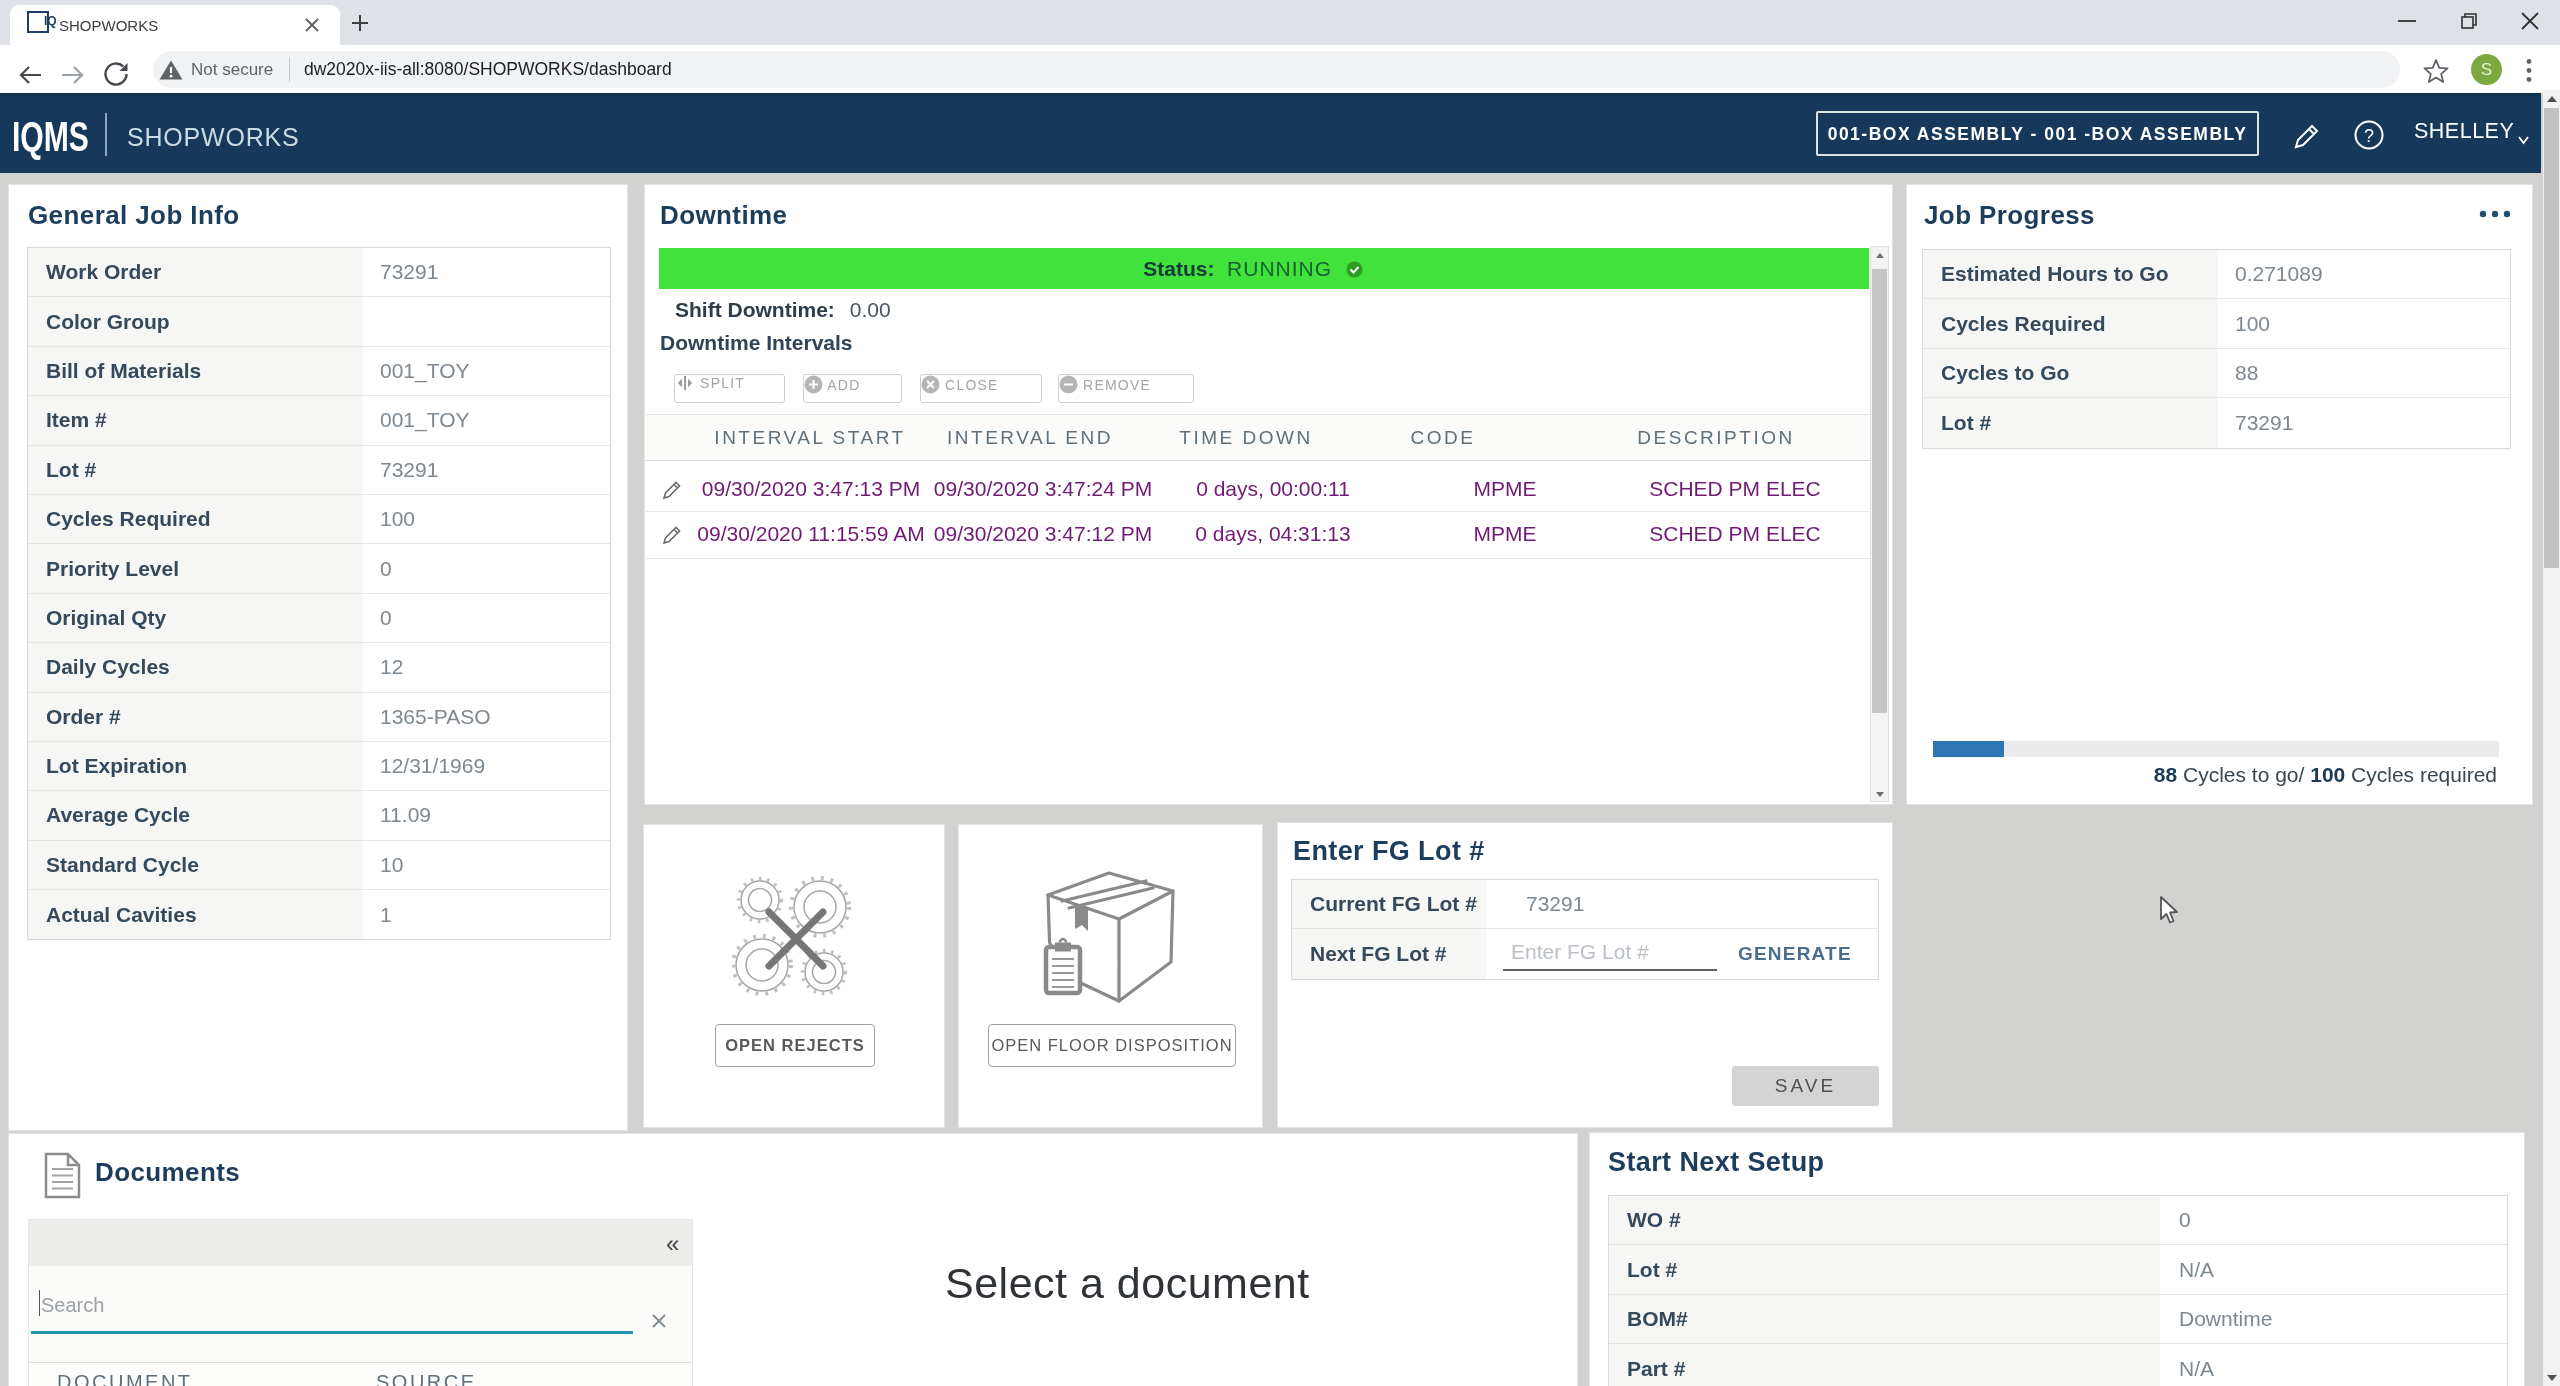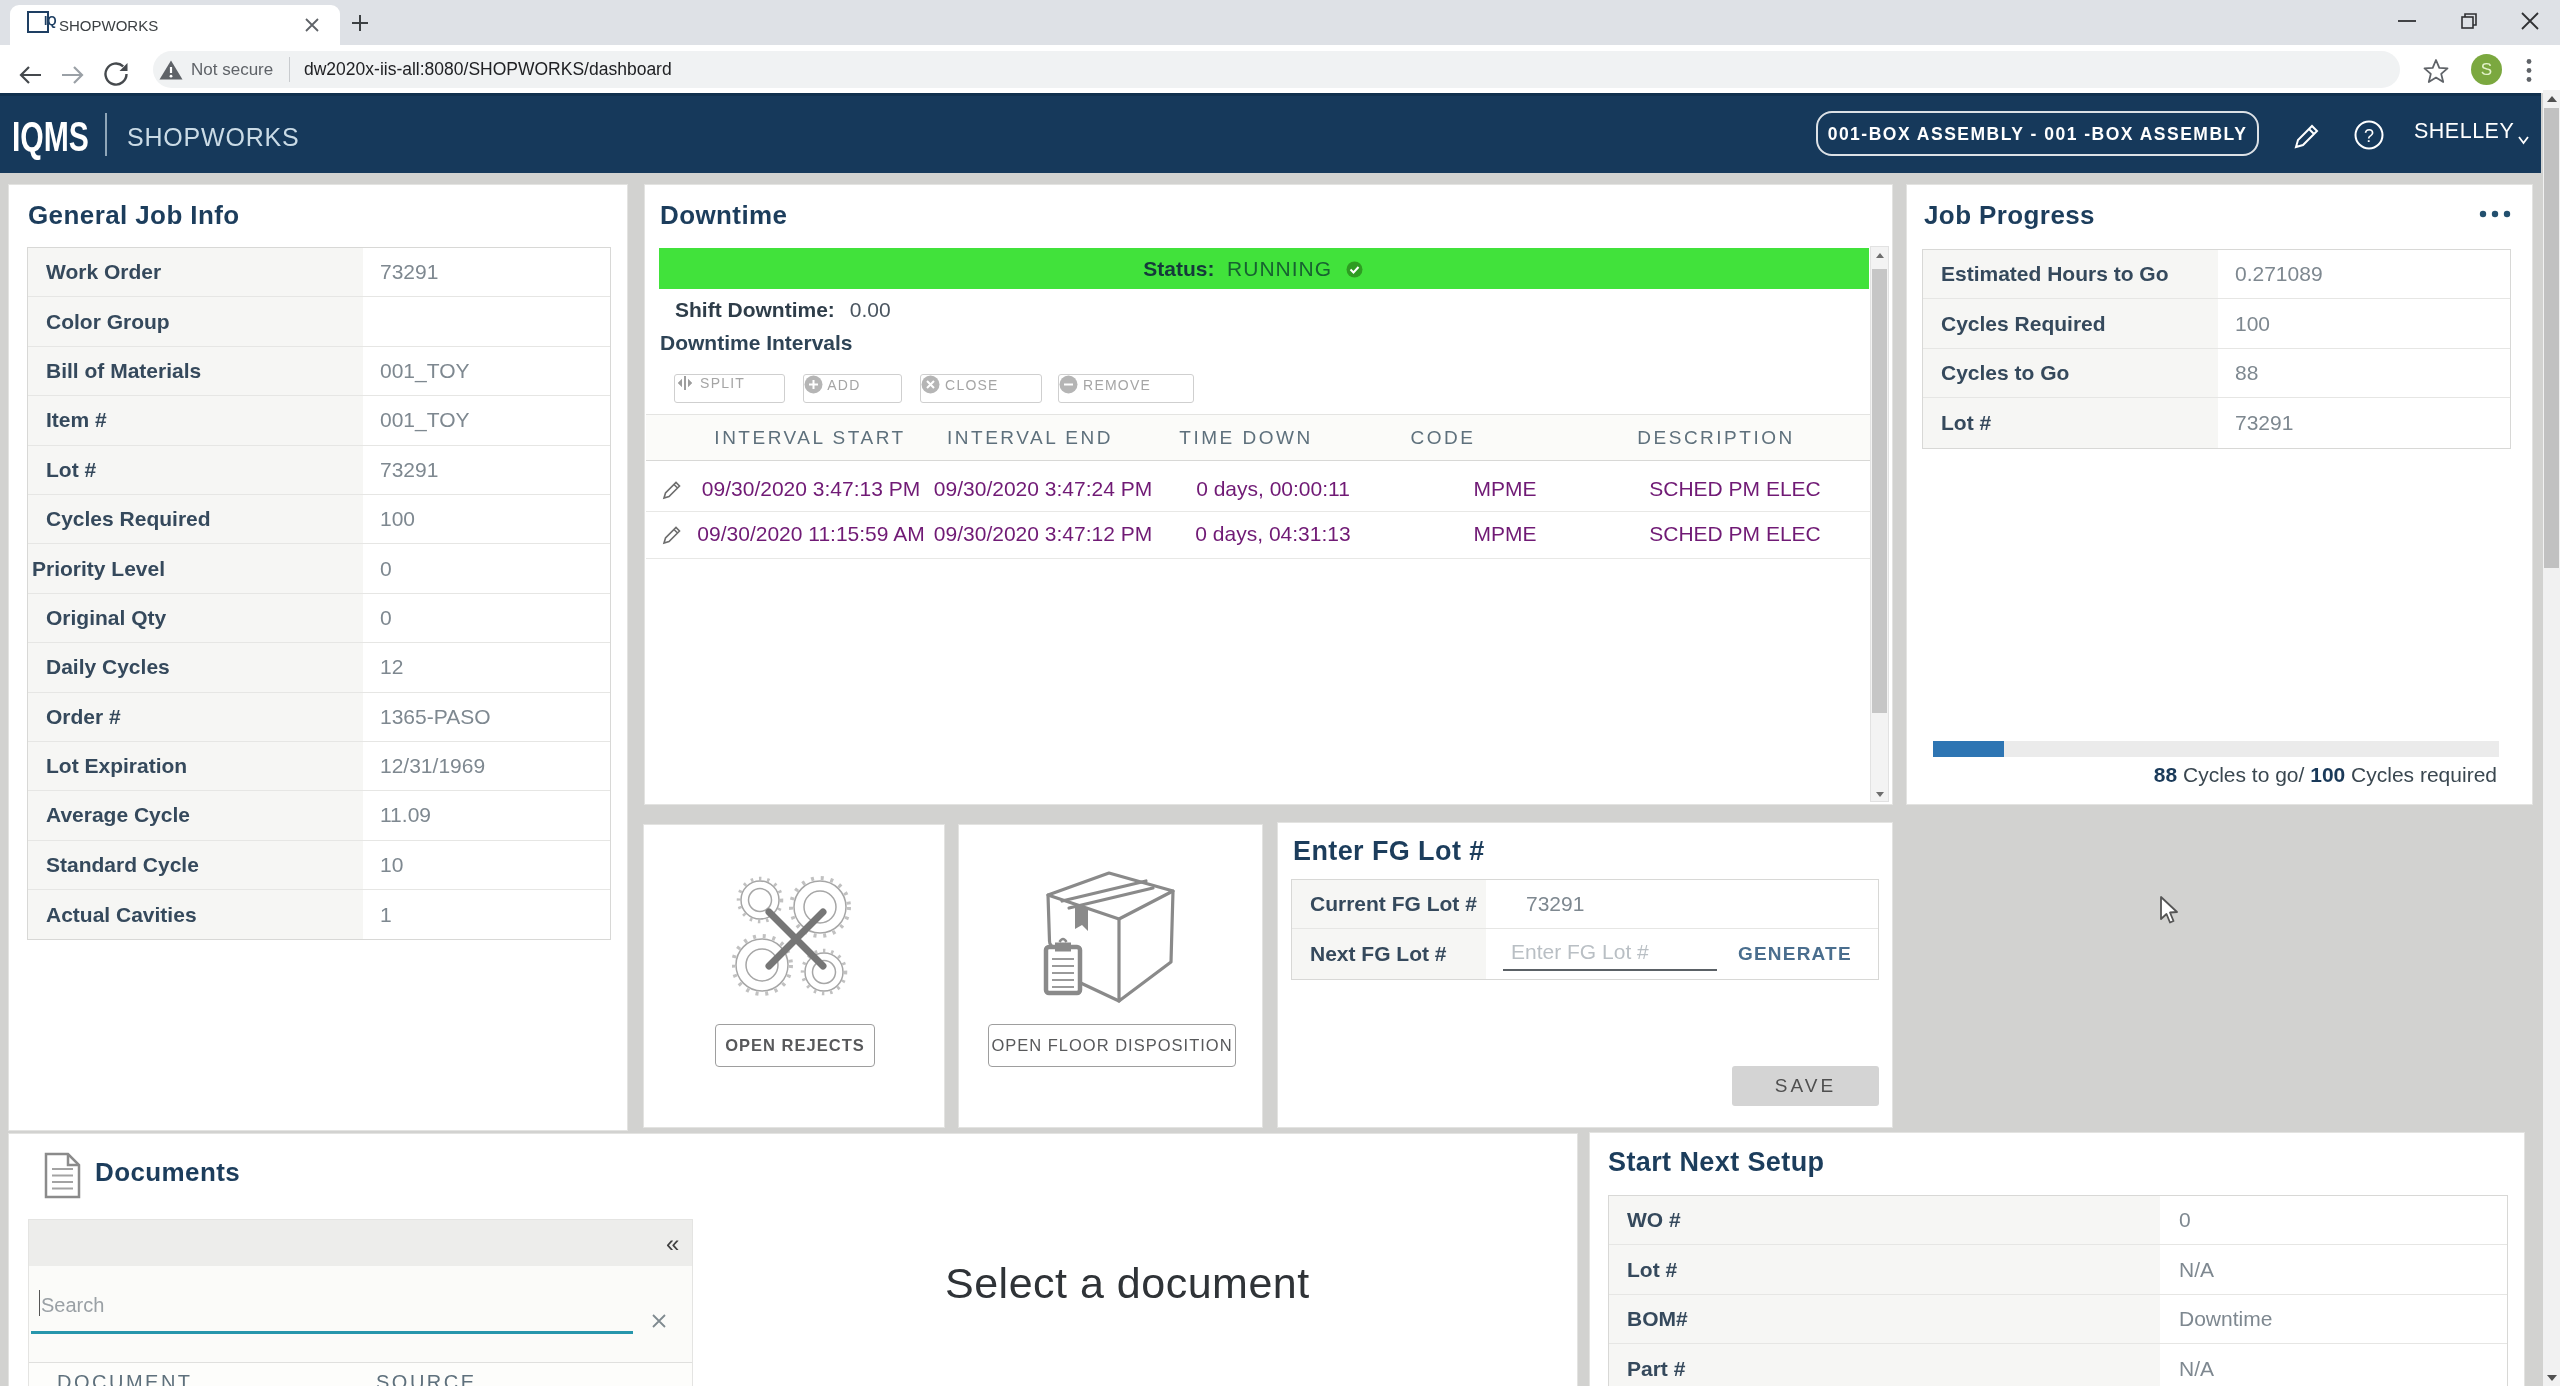--- a/index.html
+++ b/index.html
@@ -15,21 +15,21 @@
 #wincontrols { position:absolute; right:0; top:0; width:170px; height:45px; }
 #toolbar { position:absolute; left:0; top:45px; width:2560px; height:48px; background:#FFFFFF; }
 #omnibox { position:absolute; left:153px; top:6px; width:2247px; height:37px; background:#F0F2F3; border-radius:19px; }
 #urltext { position:absolute; left:151px; top:8px; font-size:17.5px; color:#202124; }
 #notsecure { position:absolute; left:38px; top:9px; font-size:17px; color:#5F6368; }
 
 #appheader { position:absolute; left:0; top:93px; width:2541px; height:80px; background:#16395B; border-top:3px solid #10304E; }
 #iqms { position:absolute; left:12px; top:16px; font-size:43px; font-weight:bold; color:#FFFFFF; transform:scaleX(0.70); transform-origin:0 0; letter-spacing:0px; }
 #hdrdiv { position:absolute; left:105px; top:17px; width:2px; height:43px; background:#8FA6B8; }
 #shopworks { position:absolute; left:127px; top:27px; font-size:25px; color:#CADBE6; letter-spacing:0.8px; }
-#machinebox { position:absolute; left:1816px; top:15px; width:443px; height:45px; border:2px solid rgba(255,255,255,0.85); border-radius:16px; color:#FFFFFF; font-size:17.5px; font-weight:bold; letter-spacing:1.5px; text-align:center; line-height:42px; }
+#machinebox { position:absolute; left:1816px; top:15px; width:443px; height:45px; border:2px solid rgba(255,255,255,0.85); border-radius:2px; color:#FFFFFF; font-size:17.5px; font-weight:bold; letter-spacing:1.5px; text-align:center; line-height:42px; }
 #shelley { position:absolute; left:2414px; top:23px; font-size:21.5px; color:#FFFFFF; letter-spacing:0.5px; }
 
 #mainscroll { position:absolute; left:2543px; top:90px; width:17px; height:1296px; background:#F1F1F1; }
 #mainthumb { position:absolute; left:1px; top:18px; width:15px; height:460px; background:#C1C1C1; }
 
 .card { position:absolute; background:#FFFFFF; border:1px solid #E3E3E1; }
 .ctitle { position:absolute; font-size:26px; font-weight:bold; color:#1C3D5C; letter-spacing:0.4px; }
 .itable { position:absolute; border:1px solid #D8D8D6; background:#FFFFFF; }
 .irow { position:relative; width:100%; height:49.4px; border-bottom:1px solid #E6E6E4; }
 .irow:last-child { border-bottom:none; }
@@ -147,21 +147,21 @@
       </div>
     <div class="irow gjil">
         <div class="lbl" style="left:18px;">Lot #</div>
         <div class="val" style="left:352px;">73291</div>
       </div>
     <div class="irow gjil">
         <div class="lbl" style="left:18px;">Cycles Required</div>
         <div class="val" style="left:352px;">100</div>
       </div>
     <div class="irow gjil">
-        <div class="lbl" style="left:4px;">Priority Level</div>
+        <div class="lbl" style="left:18px;">Priority Level</div>
         <div class="val" style="left:352px;">0</div>
       </div>
     <div class="irow gjil">
         <div class="lbl" style="left:18px;">Original Qty</div>
         <div class="val" style="left:352px;">0</div>
       </div>
     <div class="irow gjil">
         <div class="lbl" style="left:18px;">Daily Cycles</div>
         <div class="val" style="left:352px;">12</div>
       </div>

